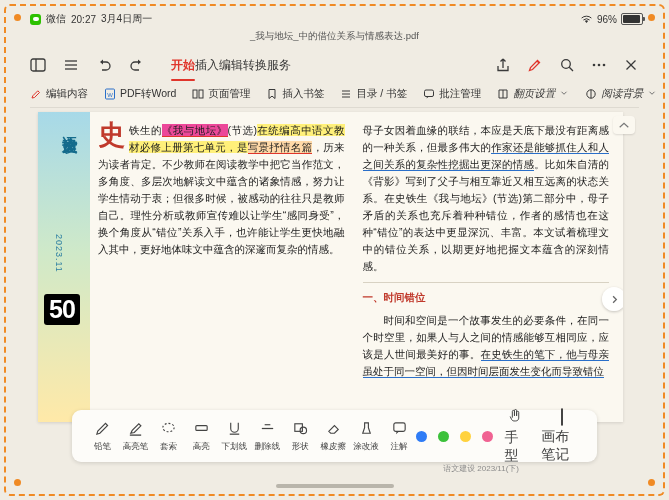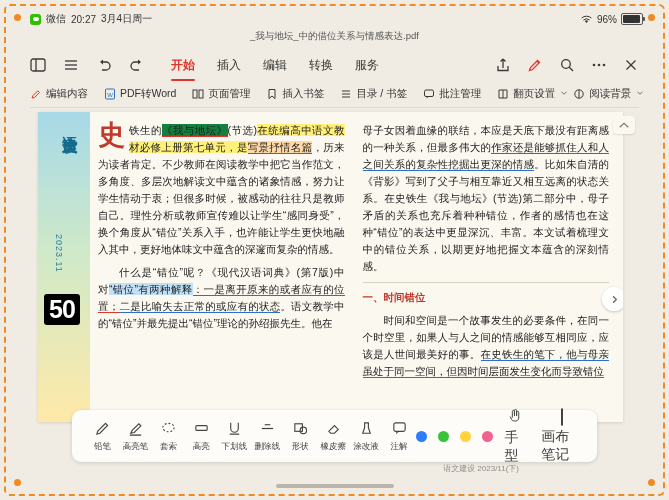--- a/index.html
+++ b/index.html
@@ -19,50 +19,50 @@
   .batt{width:20px;height:10px;border:1px solid #555;border-radius:2px;position:relative;display:inline-block;}
   .batt:after{content:"";position:absolute;right:-3px;top:3px;width:2px;height:4px;background:#555;border-radius:0 1px 1px 0;}
   .batt i{position:absolute;left:1px;top:1px;bottom:1px;width:85%;background:#333;border-radius:1px;display:block;}
 
   
   .doctitle{position:absolute;top:30px;left:0;right:0;text-align:center;font-size:9.5px;color:#555;}
 
   
   .tbrow1{position:absolute;top:50px;left:30px;right:30px;height:30px;display:flex;align-items:center;}
   .tb-icons{display:flex;align-items:center;gap:17px;}
-  .tb-tabs{display:flex;align-items:center;gap:22px;margin-left:26px;font-size:12px;color:#333;}
+  .tb-tabs{display:flex;align-items:center;margin-left:26px;font-size:12px;color:#333;}
   .tb-tab.active{color:#e0352b;font-weight:bold;position:relative;}
   .tb-tab.active:after{content:"";position:absolute;left:0;right:0;bottom:-7px;height:2px;background:#e0352b;border-radius:1px;}
   .tb-right{margin-left:auto;display:flex;align-items:center;gap:16px;}
   .icon{width:16px;height:16px;display:inline-block;position:relative;color:#3a3a3a;}
   .icon svg{display:block;}
   .pen-active{color:#e0352b;}
 
   .tbrow2{position:absolute;top:82px;left:30px;right:30px;height:24px;display:flex;align-items:center;gap:16px;font-size:10.5px;color:#333;}
   .tbbtn{display:flex;align-items:center;gap:4px;white-space:nowrap;}
   .tbbtn .sm{width:12px;height:12px;display:inline-block;}
-  .tb2-right{margin-left:auto;display:flex;align-items:center;gap:2px;}
+  .tb2-right{margin-left:auto;display:flex;align-items:center;gap:14px;font-style:italic;}
 
   .tbdivide{position:absolute;left:30px;right:30px;top:107px;height:1px;background:#dedad1;}
 
   
   .page{position:absolute;left:38px;top:112px;width:585px;height:310px;background:#fbf8f0;box-shadow:0 1px 3px rgba(0,0,0,.12);overflow:hidden;}
   .page-inner{position:absolute;inset:0;}
   .paper-left-band{position:absolute;left:0;top:0;bottom:0;width:52px;background:linear-gradient(180deg,#a7d9e8,#cfe9c9 45%,#ffe9a8);}
   .vtitle{position:absolute;left:10px;top:12px;width:30px;font-size:15px;color:#146b8c;font-weight:bold;line-height:1.12;letter-spacing:1px;writing-mode:vertical-rl;text-orientation:upright;}
   .vdate{position:absolute;left:16px;top:122px;font-size:9px;color:#2c7ea1;writing-mode:vertical-rl;letter-spacing:1px;}
   .bignum{position:absolute;left:6px;top:182px;font-size:25px;font-weight:bold;color:#fff;background:#000000;padding:1px 5px;border-radius:3px;letter-spacing:-1px;}
 
   .cols{position:absolute;left:60px;right:14px;top:10px;bottom:8px;display:flex;gap:18px;font-size:10.5px;line-height:1.62;color:#1d1d1d;}
   .col{flex:1;position:relative;}
   p{margin:0 0 6px 0;text-align:justify;}
   .indent{text-indent:21px;}
   .dropcap{float:left;font-size:27px;line-height:0.86;font-weight:bold;color:#c0392b;margin:2px 4px 0 0;font-family:"Liberation Serif",serif;}
   .hl-y{background:#fff07a;}
-  .hl-p{background:#15803d;}
+  .hl-p{background:#ec4899;}
   .hl-b{background:#bfe0f7;}
   .hl-g{background:#c9ecc2;}
   .hl-o{background:#ffd9a8;}
   .u-red{border-bottom:1.4px solid #e0352b;}
   .u-blue{border-bottom:1.4px solid #2a6fc9;}
   .sub-red{color:#c0392b;font-weight:bold;}
   .heading-red{color:#c0392b;font-weight:bold;}
   .rule{border:0;border-top:1px solid #d8d2c3;margin:7px 0 6px;}
 
   .pager{position:absolute;right:-3px;top:175px;width:24px;height:24px;border-radius:50%;background:rgba(255,255,255,.9);box-shadow:0 1px 3px rgba(0,0,0,.22);display:flex;align-items:center;justify-content:center;z-index:20;}
@@ -258,23 +258,20 @@
     <div class="page-inner">
       <div class="paper-left-band"></div>
       <div class="vtitle">语文建设</div>
       <div class="vdate">2023.11</div>
       <div class="bignum">50</div>
 
       <div class="cols">
         <div class="col">
           <p>
             <span class="dropcap">史</span><span>铁生的</span><span class="hl-p u-red">《我与地坛》</span><span>(节选)</span><span class="hl-y">在统编高中语文教材必修上册第七单元，是</span><span class="hl-o u-red">写景抒情名篇</span><span>，历来为读者肯定。不少教师在阅读教学中把它当作范文，多角度、多层次地解读文中蕴含的诸象情感，努力让学生情动于衷；但很多时候，被感动的往往只是教师自己。理性分析或教师宣传难以让学生“感同身受”，换个角度从“错位”关系入手，也许能让学生更快地融入其中，更好地体味文中蕴含的深邃而复杂的情感。</span>
-          </p>
-          <p class="indent">
-            <span>什么是“错位”呢？《现代汉语词典》(第7版)中对</span><span class="hl-b">“错位”有两种解释</span><span class="u-red">：一是离开原来的或者应有的位置；</span><span class="u-blue">二是比喻失去正常的或应有的状态</span><span>。语文教学中的“错位”并最先提出“错位”理论的孙绍振先生。他在</span>
           </p>
         </div>
         <div class="col">
           <p>
             <span>母子女因着血缘的联结，本应是天底下最没有距离感的一种关系，但最多伟大的</span><span class="u-blue">作家还是能够抓住人和人之间关系的复杂性挖掘出更深的情感</span><span>。比如朱自清的《背影》写到了父子与相互靠近又相互远离的状态关系。在史铁生《我与地坛》(节选)第二部分中，母子矛盾的关系也充斥着种种错位，作者的感情也在这种“错位”的表达中更显深沉、丰富。本文试着梳理文中的错位关系，以期更好地把握文本蕴含的深刻情感。</span>
           </p>
           <hr class="rule">
           <p class="heading-red">一、时间错位</p>
           <p class="indent">
             <span>时间和空间是一个故事发生的必要条件，在同一个时空里，如果人与人之间的情感能够互相同应，应该是人世间最美好的事。</span><span class="u-blue">在史铁生的笔下，他与母亲虽处于同一空间，但因时间层面发生变化而导致错位</span>

